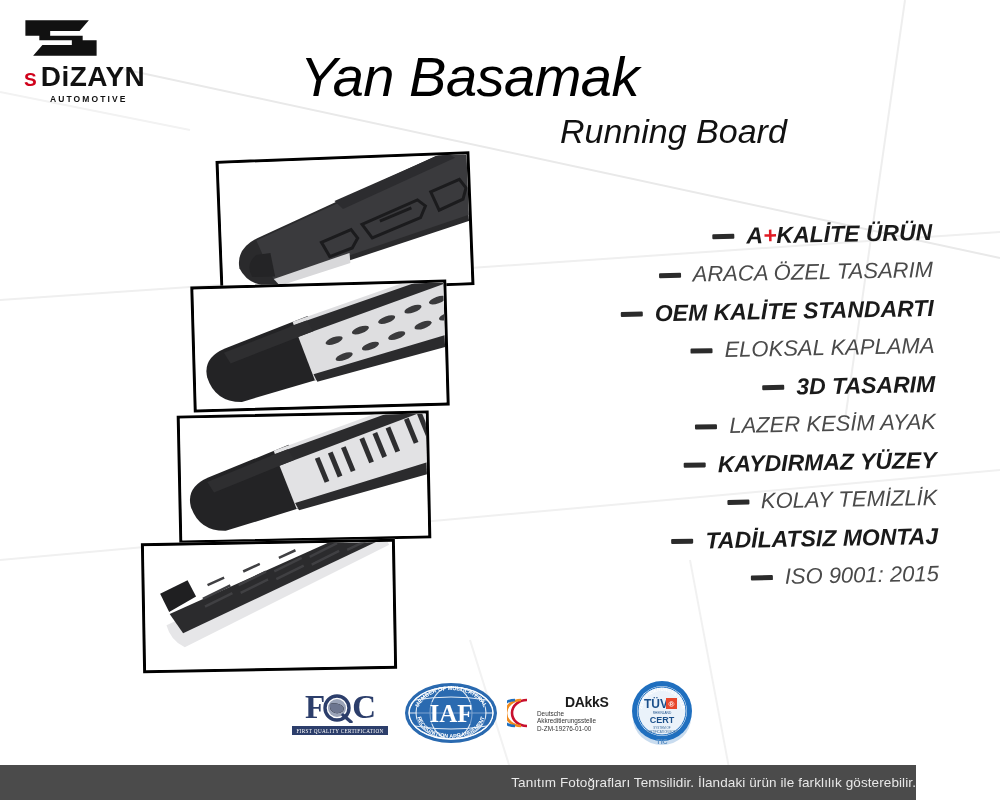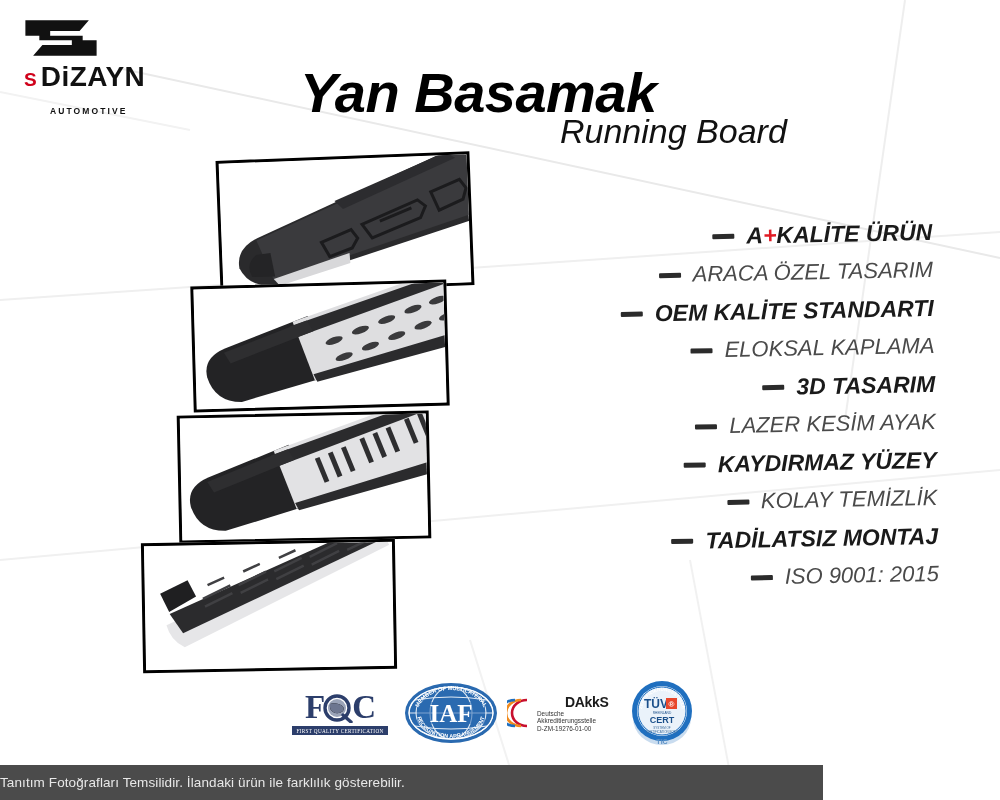--- a/index.html
+++ b/index.html
@@ -29,27 +29,27 @@
   .logo-s {
     font-weight: bold; font-size: 19px; color: #d0021b;
     letter-spacing: -1px; line-height: 1;
   }
   .logo-name {
     font-size: 28px; font-weight: bold; color: #111; letter-spacing: 0.5px;
     line-height: 1;
   }
   .logo-sub {
     font-size: 8.5px; font-weight: bold; color: #111;
-    letter-spacing: 2.1px; margin-top: 15px; padding-left: 28px;
+    letter-spacing: 2.1px; margin-top: 3px; padding-left: 28px;
   }
 
   
   #title-main {
-    position: absolute; left: 300px; top: 60px;
-    font-size: 56px; font-weight: bold; font-style: italic;
+    position: absolute; left: 300px; top: 44px;
+    font-size: 56px; font-weight: normal; font-style: italic;
     color: #000; letter-spacing: -0.5px; white-space: nowrap;
   }
   #title-sub {
     position: absolute; left: 560px; top: 112px;
     font-size: 34px; font-style: italic; font-weight: 400;
     color: #111; white-space: nowrap;
   }
 
   
   .photo-frame {
@@ -123,23 +123,23 @@
   }
   .dakks-text { line-height: 1.15; }
   .dakks-name {
     font-size: 14px; font-weight: bold; color: #1b1b1b; letter-spacing: -0.3px; padding-left: 28px;
   }
   .dakks-line { font-size: 6.4px; color: #333; white-space: nowrap; }
   .cert-tuv { width: 74px; height: 70px; }
 
   
   #footer-bar {
-    position: absolute; left: 0; bottom: 0; width: 823px; height: 35px;
+    position: absolute; left: 0; bottom: 0; width: 916px; height: 35px;
     background: #4b4b4b;
-    display: flex; align-items: center; justify-content: flex-start;
+    display: flex; align-items: center; justify-content: flex-end;
   }
   #footer-text {
     color: #e8e8e8; font-size: 13.5px; letter-spacing: 0.1px;
   }
 </style>
 </head>
 <body>
 
 <div id="canvas">
 

